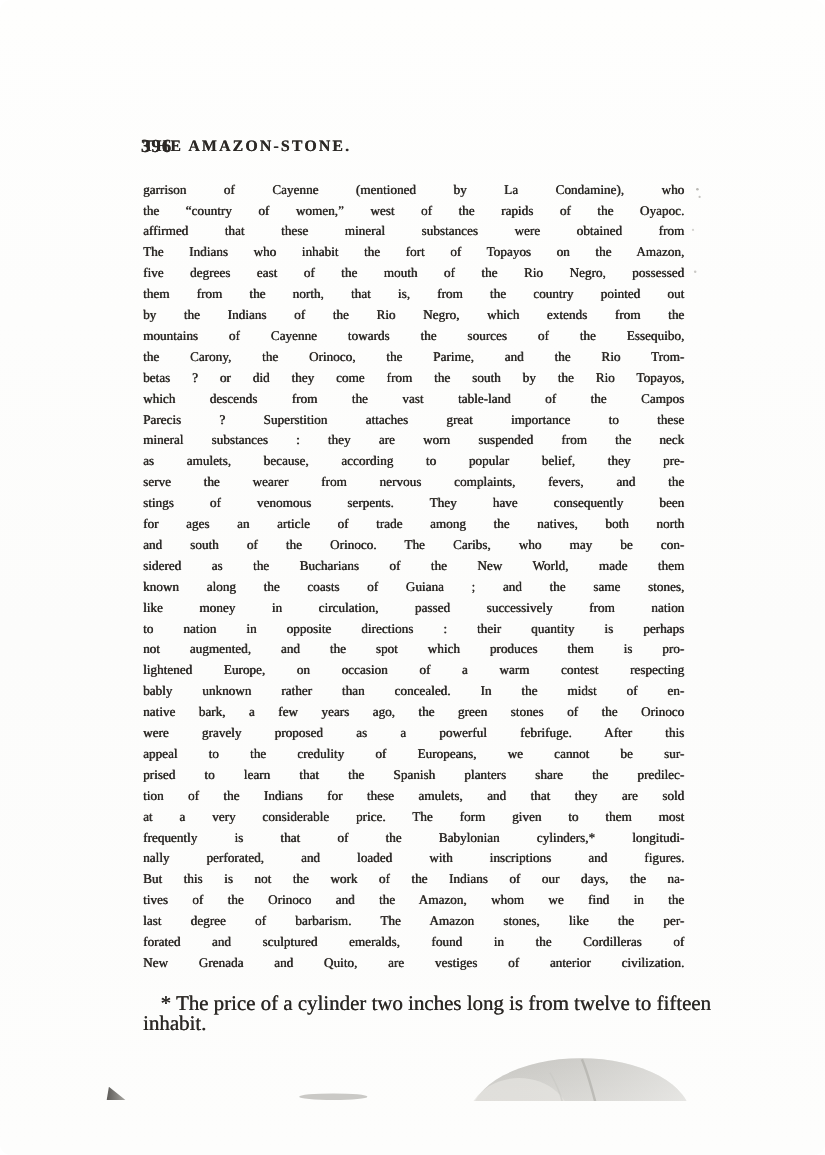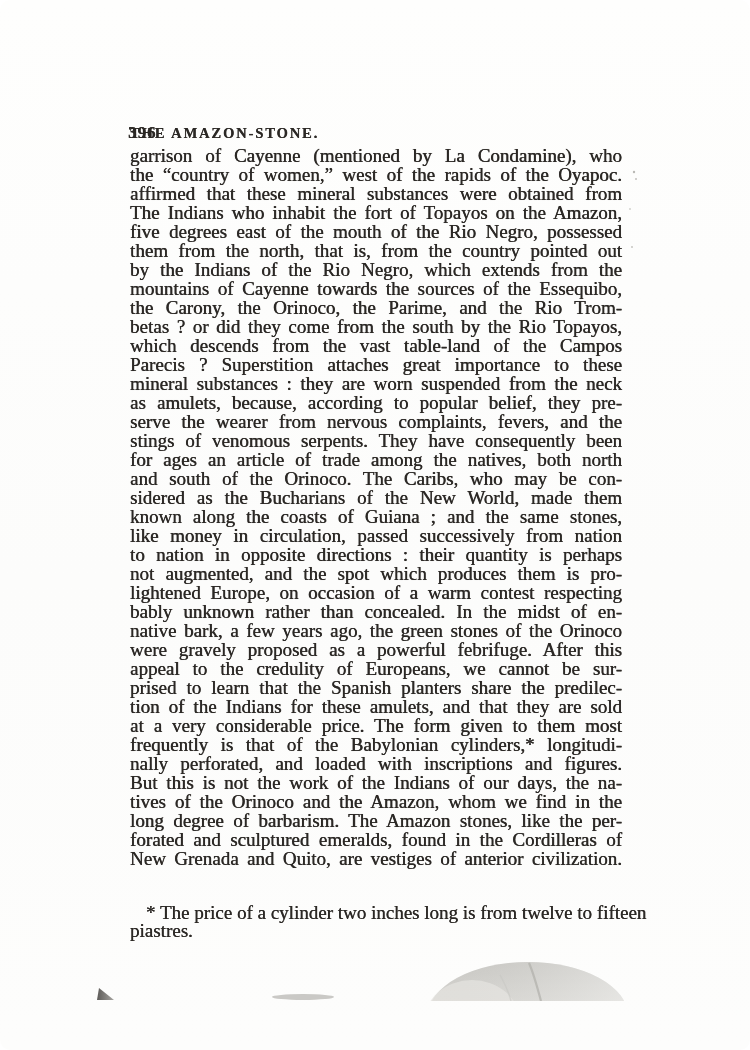--- a/index.html
+++ b/index.html
@@ -26,22 +26,22 @@
     text-shadow: 0.3px 0 0 rgba(43,40,37,0.85);
   }
   .running-title {
     text-align: left;
     font-size: 14.5px; font-weight: 700; letter-spacing: 1.9px;
     padding-top: 2px;
     text-shadow: 0.3px 0 0 rgba(43,40,37,0.85);
   }
   .bodytext {
     position: absolute;
-    left: 130px; top: 146px; width: 492px;
-    font-size: 19px; line-height: 19px;
+    left: 130px; top: 163px; width: 492px;
+    font-size: 12px; line-height: 19px;
     text-shadow: 0.35px 0 0 rgba(43,40,37,0.9), 0 0 0.7px rgba(43,40,37,0.30);
   }
   .bodytext .line {
     height: 19px;
     text-align: justify;
     text-align-last: justify;
     white-space: nowrap;
   }
   .footnote {
     position: absolute;
@@ -102,28 +102,28 @@
       <div class="line">native bark, a few years ago, the green stones of the Orinoco</div>
       <div class="line">were gravely proposed as a powerful febrifuge.  After this</div>
       <div class="line">appeal to the credulity of Europeans, we cannot be sur-</div>
       <div class="line">prised to learn that the Spanish planters share the predilec-</div>
       <div class="line">tion of the Indians for these amulets, and that they are sold</div>
       <div class="line">at a very considerable price.  The form given to them most</div>
       <div class="line">frequently is that of the Babylonian cylinders,* longitudi-</div>
       <div class="line">nally perforated, and loaded with inscriptions and figures.</div>
       <div class="line">But this is not the work of the Indians of our days, the na-</div>
       <div class="line">tives of the Orinoco and the Amazon, whom we find in the</div>
-      <div class="line">long degree of barbarism.  The Amazon stones, like the per-</div>
+      <div class="line">last degree of barbarism.  The Amazon stones, like the per-</div>
       <div class="line">forated and sculptured emeralds, found in the Cordilleras of</div>
       <div class="line">New Grenada and Quito, are vestiges of anterior civilization.</div>
     </div>
 
   <div class="footnote">
       <div class="line">* The price of a cylinder two inches long is from twelve to fifteen</div>
-      <div class="line">piastres.</div>
+      <div class="line">inhabit.</div>
     </div>
 
   <svg class="artifacts" width="750" height="1050" viewBox="0 0 750 1050">
     <defs>
       <linearGradient id="domeGrad" x1="0" y1="0" x2="0" y2="1">
         <stop offset="0" stop-color="#c7c6c2"></stop>
         <stop offset="0.55" stop-color="#dddcd8"></stop>
         <stop offset="1" stop-color="#f1f0ed"></stop>
       </linearGradient>
       <linearGradient id="domeFadeR" x1="0" y1="0" x2="1" y2="0">

